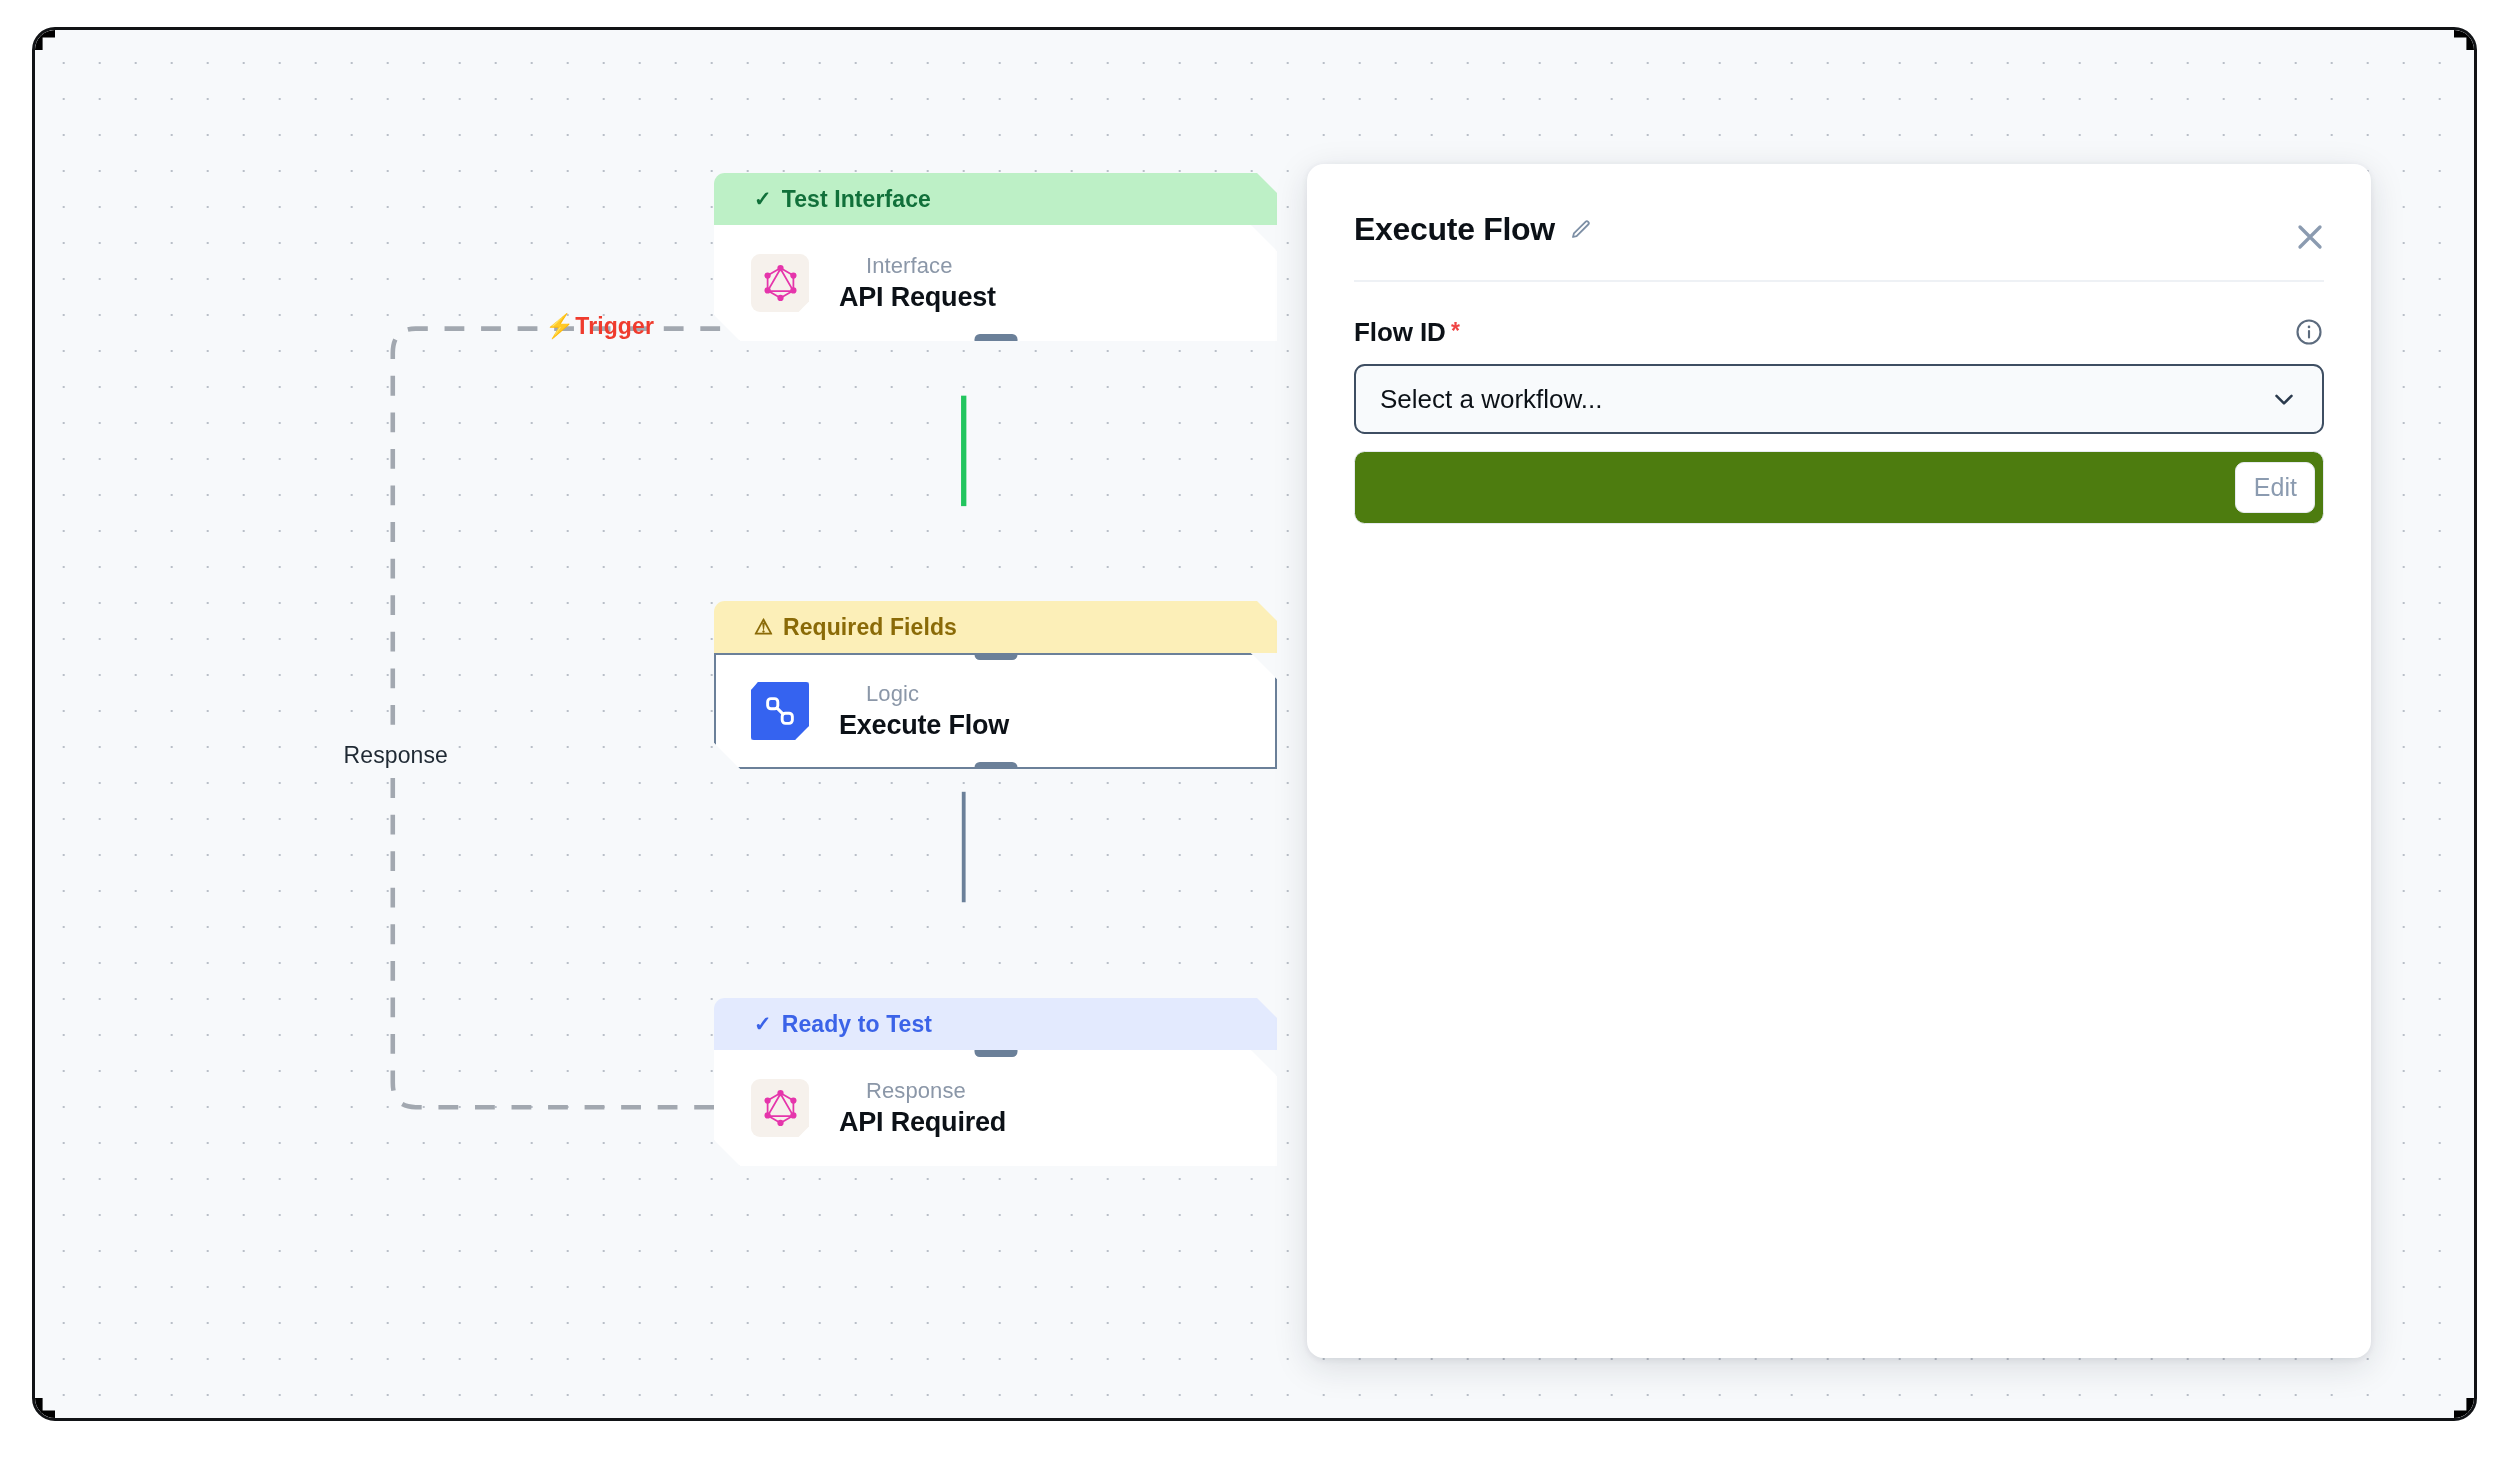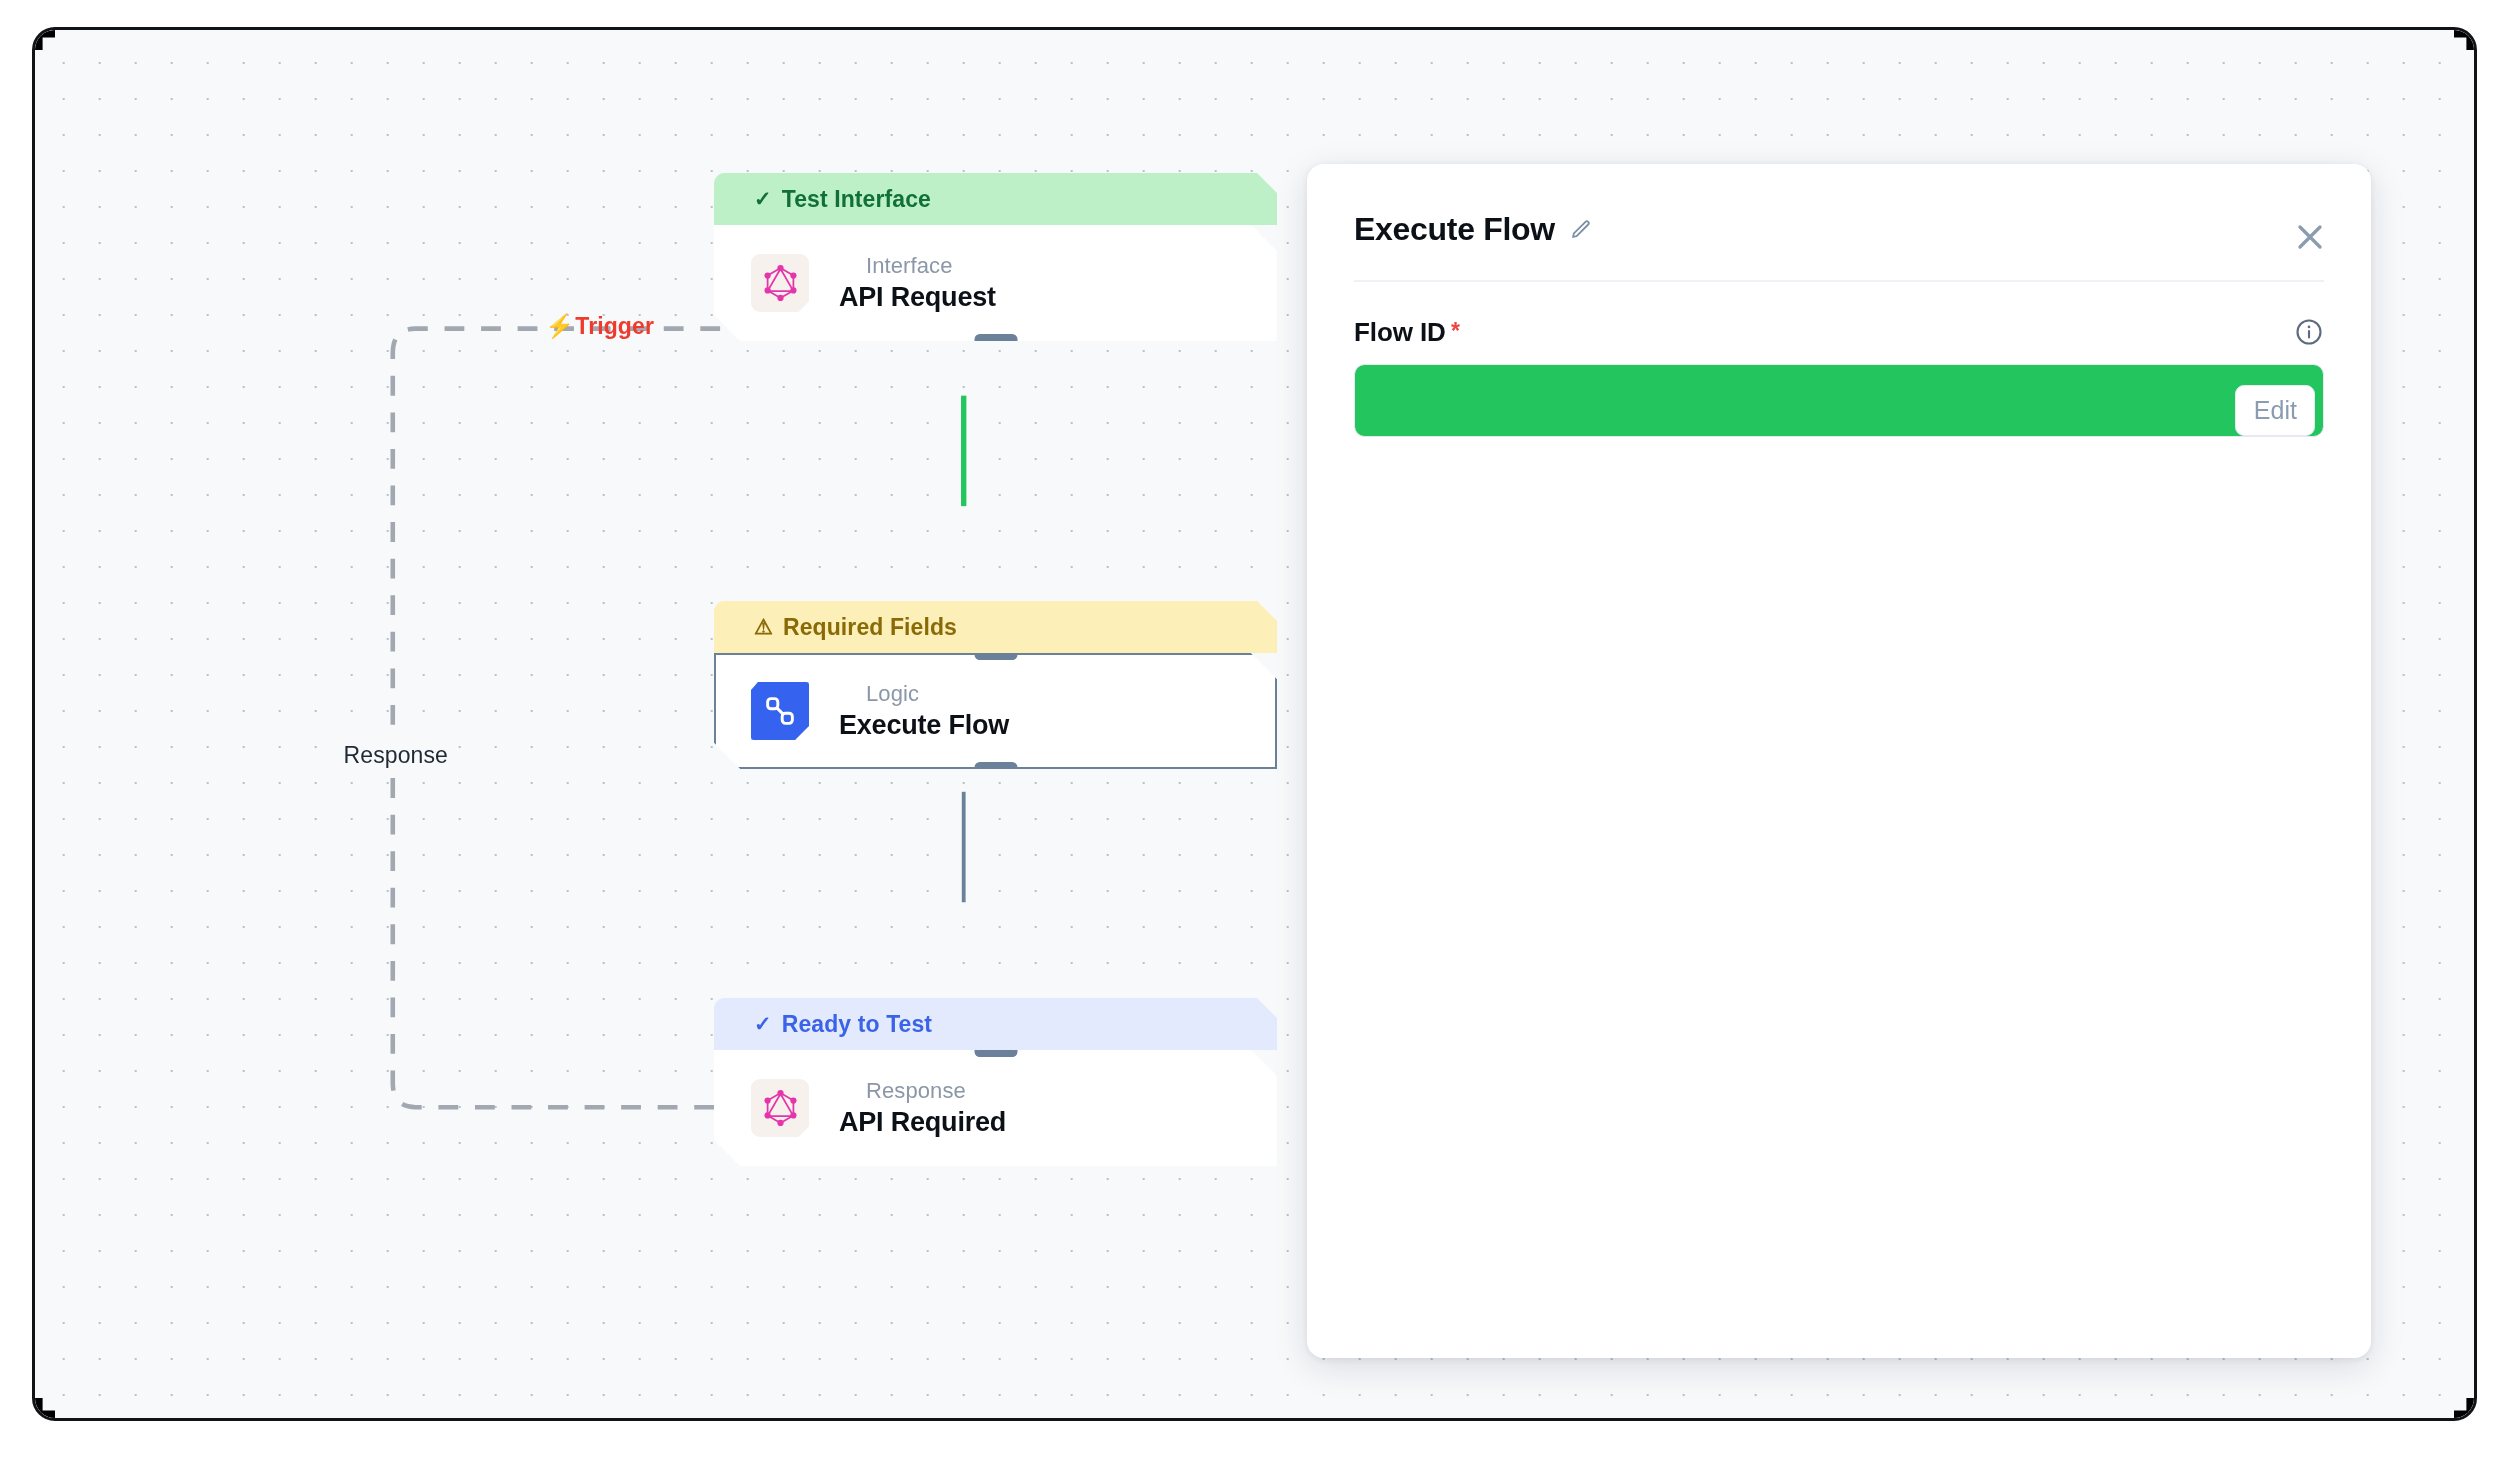--- a/index.html
+++ b/index.html
@@ -217,22 +217,22 @@
     box-sizing: border-box;
     cursor: pointer;
   }
   #flowid-value { font-size: 26px; color: #0c1117; }
 
   #request-input-box {
     margin-top: 16.7px;
     height: 73px;
     border: 1.5px solid #e6eaf0;
     border-radius: 10.7px;
-    background: #22c55e;
-    display: flex; align-items: flex-end; justify-content: flex-end;
+    background: #4d7c0f;
+    display: flex; align-items: center; justify-content: flex-end;
     padding: 0 7.6px 0 0;
     box-sizing: border-box;
   }
   #request-edit-btn {
     border: 1.5px solid #e6eaf0;
     border-radius: 9px;
     background: #fff;
     color: #8b9bb0;
     font-size: 25px;
     font-family: "Liberation Sans", sans-serif;
@@ -370,20 +370,26 @@
           <div class="field-label">
             <span>Flow ID</span><span class="req-star">*</span>
           </div>
           <svg width="30" height="30" viewBox="0 0 24 24" fill="none" stroke="#5c6b7e" stroke-width="1.7" stroke-linecap="round">
             <circle cx="12" cy="12" r="9.2"></circle>
             <path d="M12 11.2 L12 16.4"></path>
             <circle cx="12" cy="7.9" r="1.05" fill="#5c6b7e" stroke="none"></circle>
           </svg>
         </div>
 
+        <div id="flowid-select">
+          <span id="flowid-value">Select a workflow...</span>
+          <svg width="30" height="30" viewBox="0 0 24 24" fill="none" stroke="#2b3a4d" stroke-width="2" stroke-linecap="round" stroke-linejoin="round">
+            <path d="M6 9.5 L12 15.5 L18 9.5"></path>
+          </svg>
+        </div>
 
 
         <div id="request-input-box">
           <button id="request-edit-btn">Edit</button>
         </div>
 
       </div>
     </div>
 
   </div>

